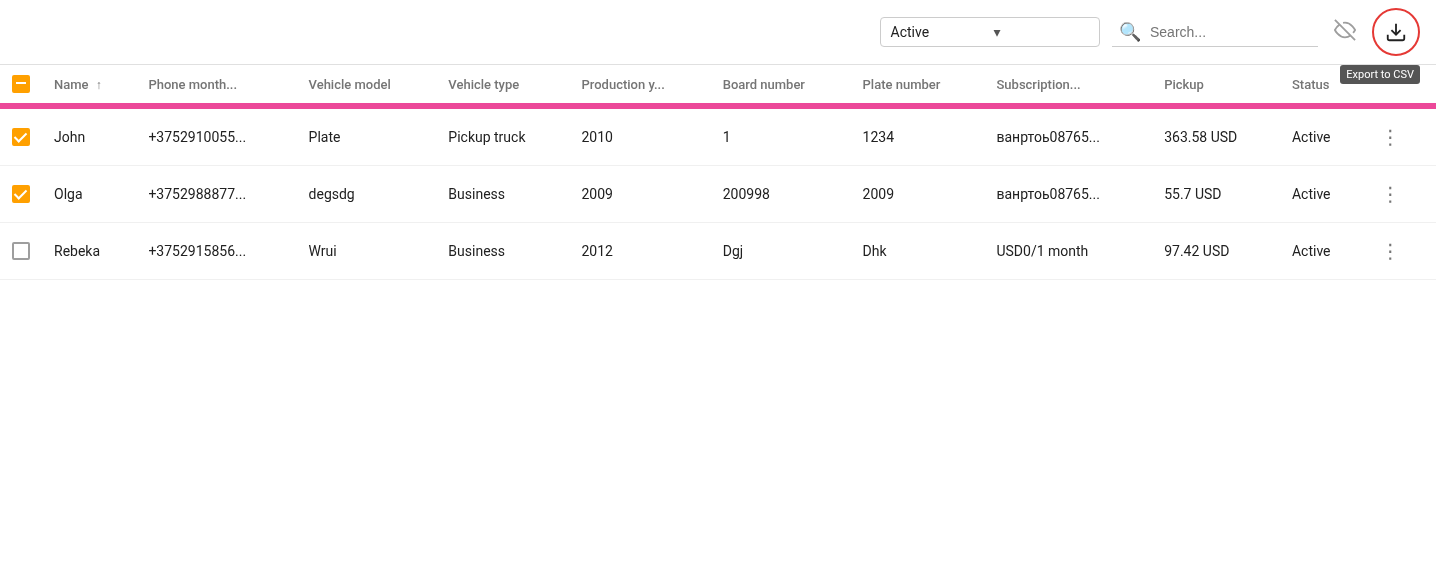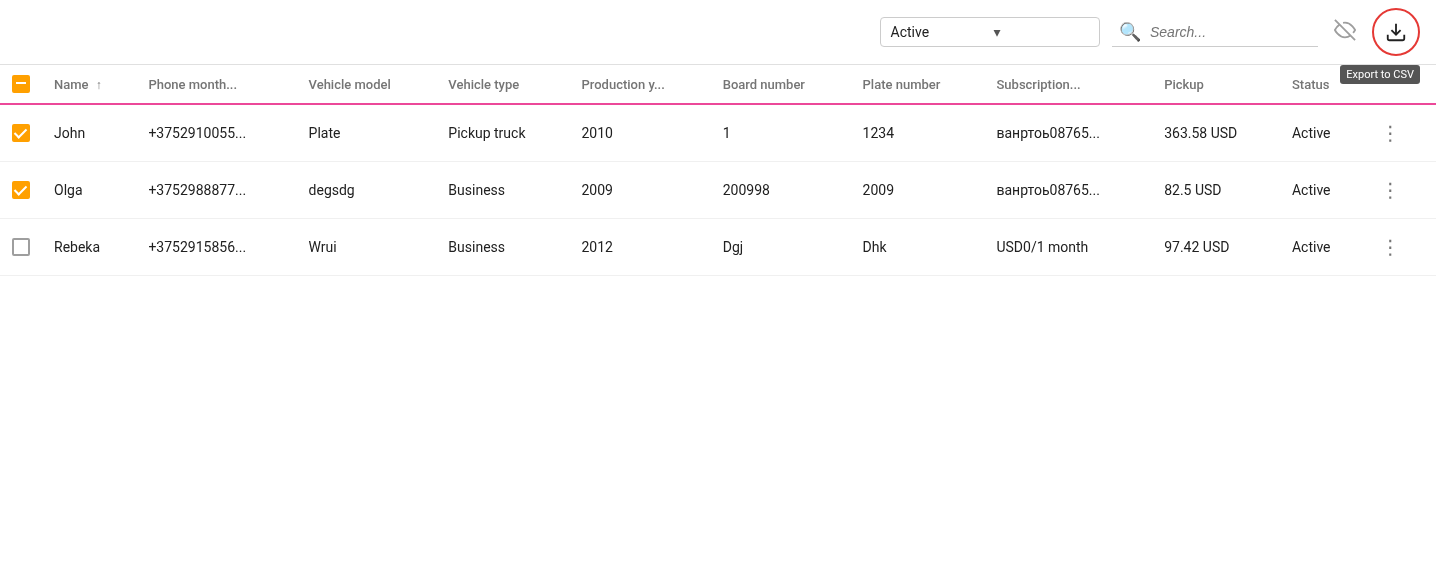--- a/index.html
+++ b/index.html
@@ -50,21 +50,20 @@
     .search-icon {
       color: #757575;
       font-size: 18px;
     }
     .search-input {
       border: none;
       outline: none;
       font-size: 14px;
       width: 160px;
       color: #ef4444;
-      font-style: italic;
     }
 
     .eye-icon-btn {
       background: none;
       border: none;
       cursor: pointer;
       color: #757575;
       font-size: 20px;
       padding: 4px;
     }
@@ -101,21 +100,21 @@
       white-space: nowrap;
       z-index: 10;
     }
 
     table {
       width: 100%;
       border-collapse: collapse;
     }
 
     thead tr {
-      border-bottom: 2px solid #ec4899;
+      border-bottom: 6px solid #ec4899;
     }
 
     th {
       text-align: left;
       padding: 10px 12px;
       font-size: 13px;
       color: #757575;
       font-weight: 500;
       white-space: nowrap;
     }
@@ -265,21 +264,21 @@
       <tr>
         <td class="checkbox-cell"><span class="cb checked"></span></td>
         <td>Olga</td>
         <td>+3752988877...</td>
         <td>degsdg</td>
         <td>Business</td>
         <td>2009</td>
         <td>200998</td>
         <td>2009</td>
         <td>ванртоь08765...</td>
-        <td>82.5 USD</td>
+        <td>55.7 USD</td>
         <td>Active</td>
         <td><button class="more-btn">⋮</button></td>
       </tr>
       <tr>
         <td class="checkbox-cell"><span class="cb"></span></td>
         <td>Rebeka</td>
         <td>+3752915856...</td>
         <td>Wrui</td>
         <td>Business</td>
         <td>2012</td>

